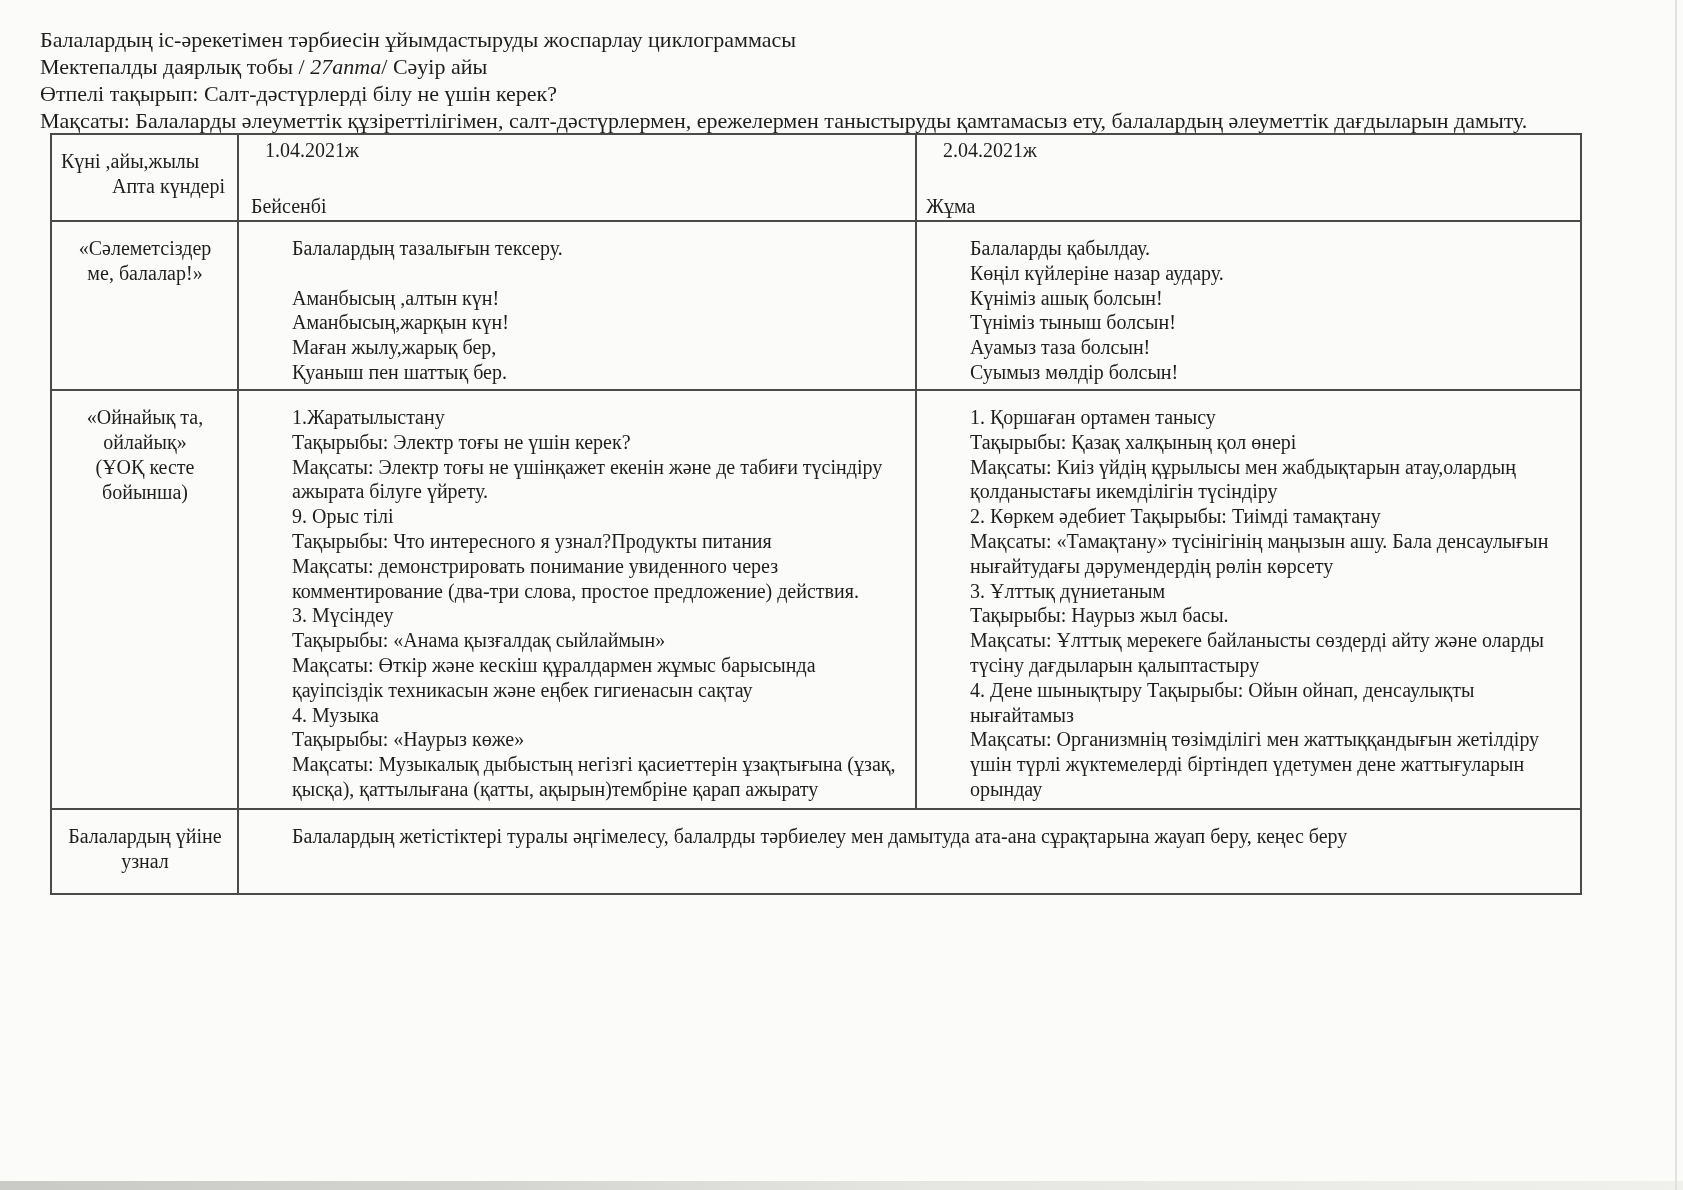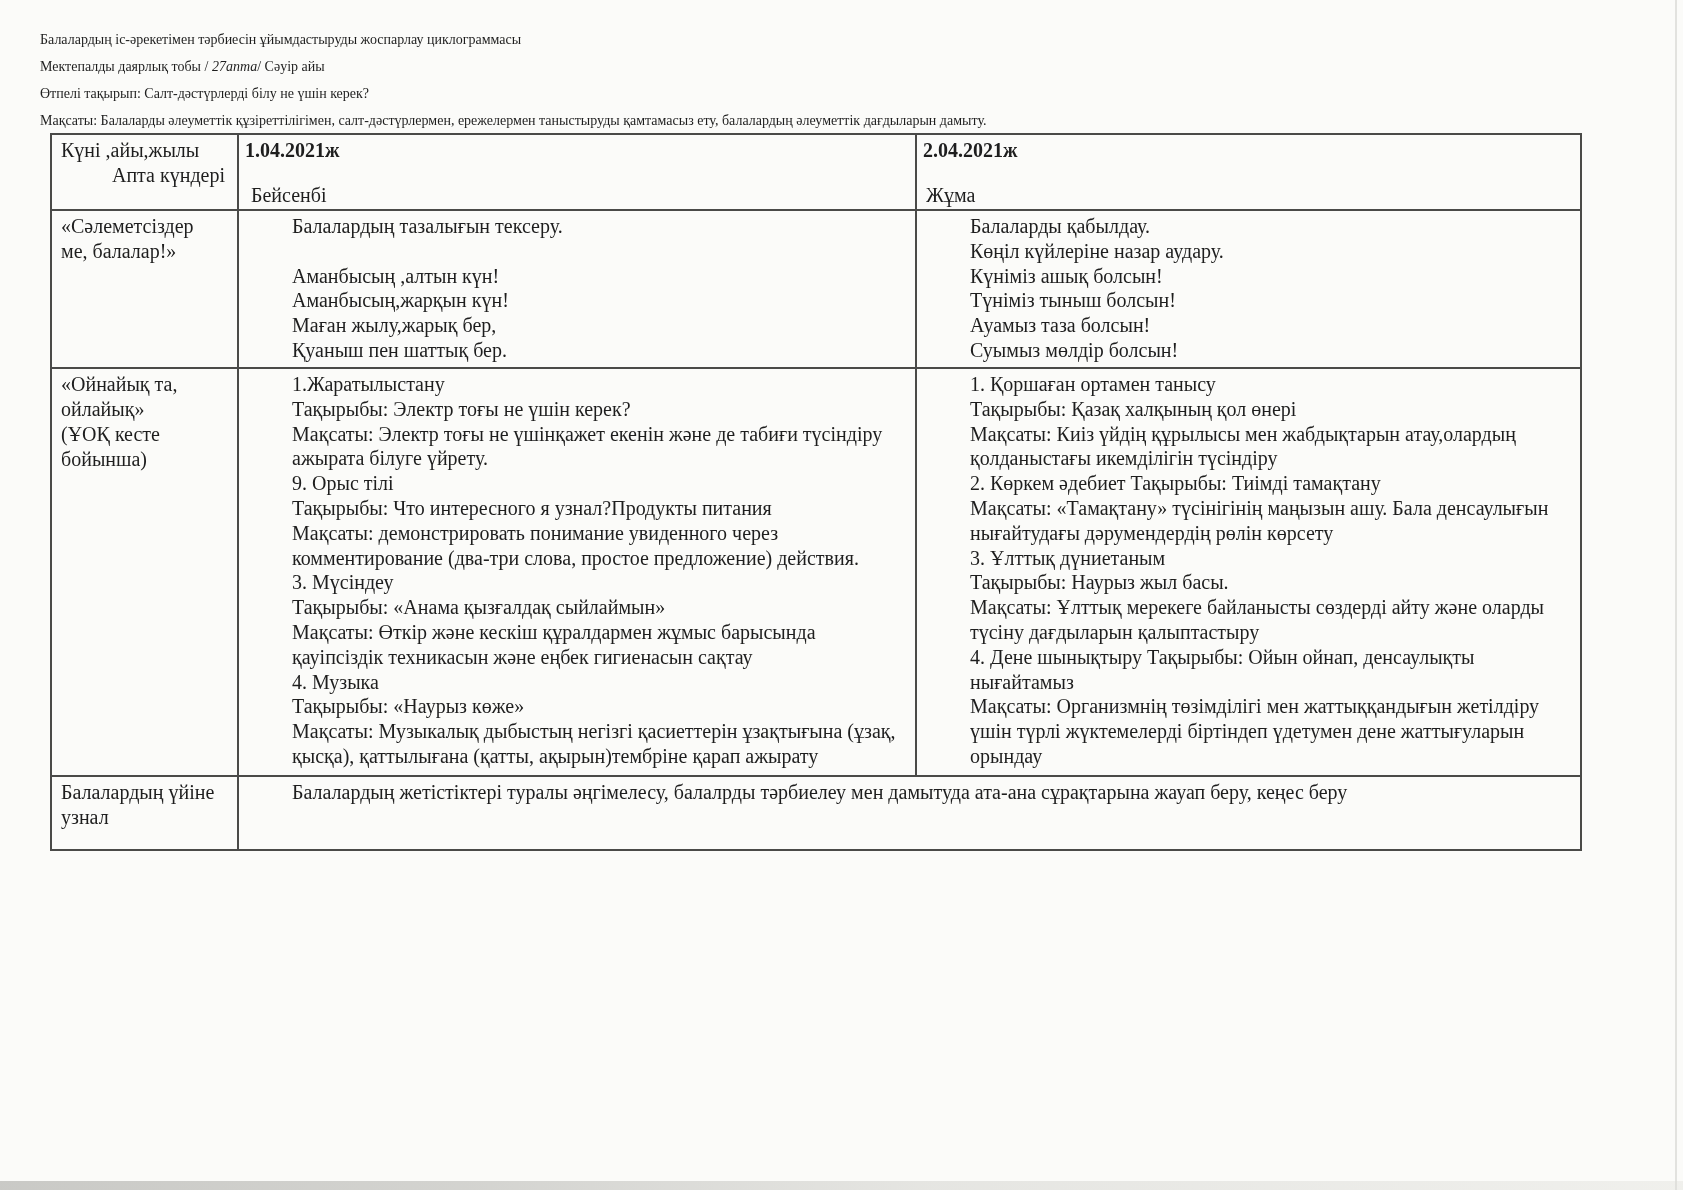--- a/index.html
+++ b/index.html
@@ -7,44 +7,44 @@
     width:1683px;height:1190px;
     background:#fbfbf9;
     font-family:"Liberation Serif","DejaVu Serif",serif;
     color:#1e1e1e;
     position:relative;
     overflow:hidden;
     -webkit-font-smoothing:antialiased;
   }
   .doc-header{
     position:absolute;left:40px;top:26px;width:1600px;
-    font-size:14px;line-height:27px;
+    font-size:22px;line-height:27px;
   }
   .doc-header .hline{white-space:nowrap;}
   .italic-seg{font-style:italic;}
 
   table.cyclo{
     position:absolute;left:50px;top:133px;
     width:1530px;
     border-collapse:collapse;
     table-layout:fixed;
     font-size:20px;
   }
   table.cyclo td{
     border:2px solid #4a4a48;
     vertical-align:top;
-    padding:3px 8px 3px 9px;
+    padding:14px 8px 3px 9px;
     overflow:hidden;
   }
   .headrow td{height:68px;}
   td.hc{position:relative;}
-  .hc .date{position:absolute;top:4px;left:6px;font-weight:bold;}
+  .hc .date{position:absolute;top:4px;left:26px;}
   .hc .day-center{position:absolute;bottom:2px;left:12px;width:100%;}
   .hc .day-left{position:absolute;bottom:2px;left:9px;}
-  .rowlabel .line{line-height:25px;}
+  .rowlabel .line{line-height:25px;text-align:center;}
   .cellbody .line{line-height:24.8px;min-height:24.8px;margin-left:44px;}
   .greet-row td{height:150px;}
   .main-row td{height:400px;}
   .home-row td{height:66px;}
   .label-line1{line-height:25px;}
   .label-line2{line-height:25px;text-align:right;padding-right:4px;}
 
   .scan-bottom-strip{
     position:absolute;left:0;bottom:0;height:9px;width:1683px;
     background:linear-gradient(to right,#b9b9b5 0%,#c6c6c2 28%,#dededa 55%,#ecece8 100%);

